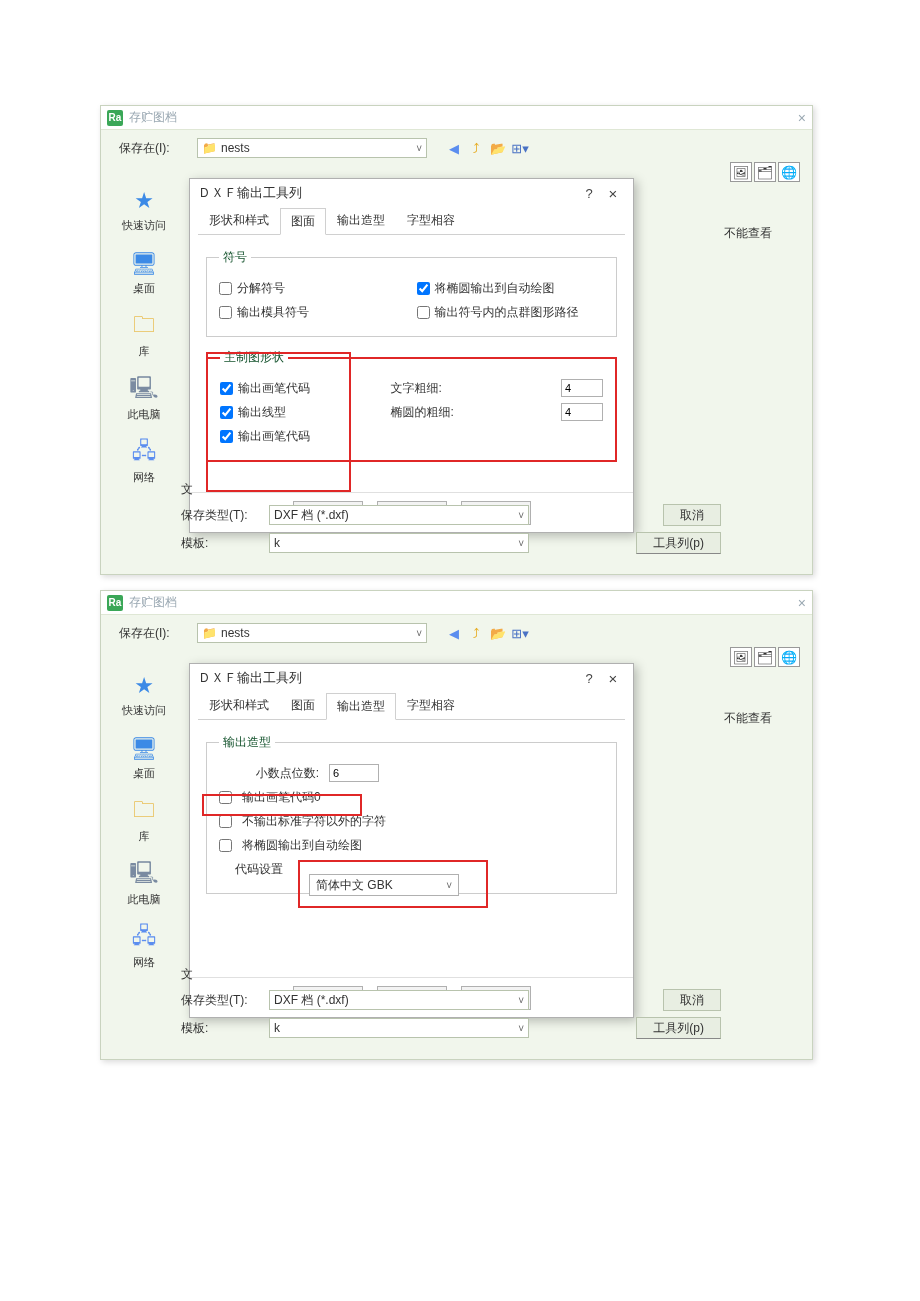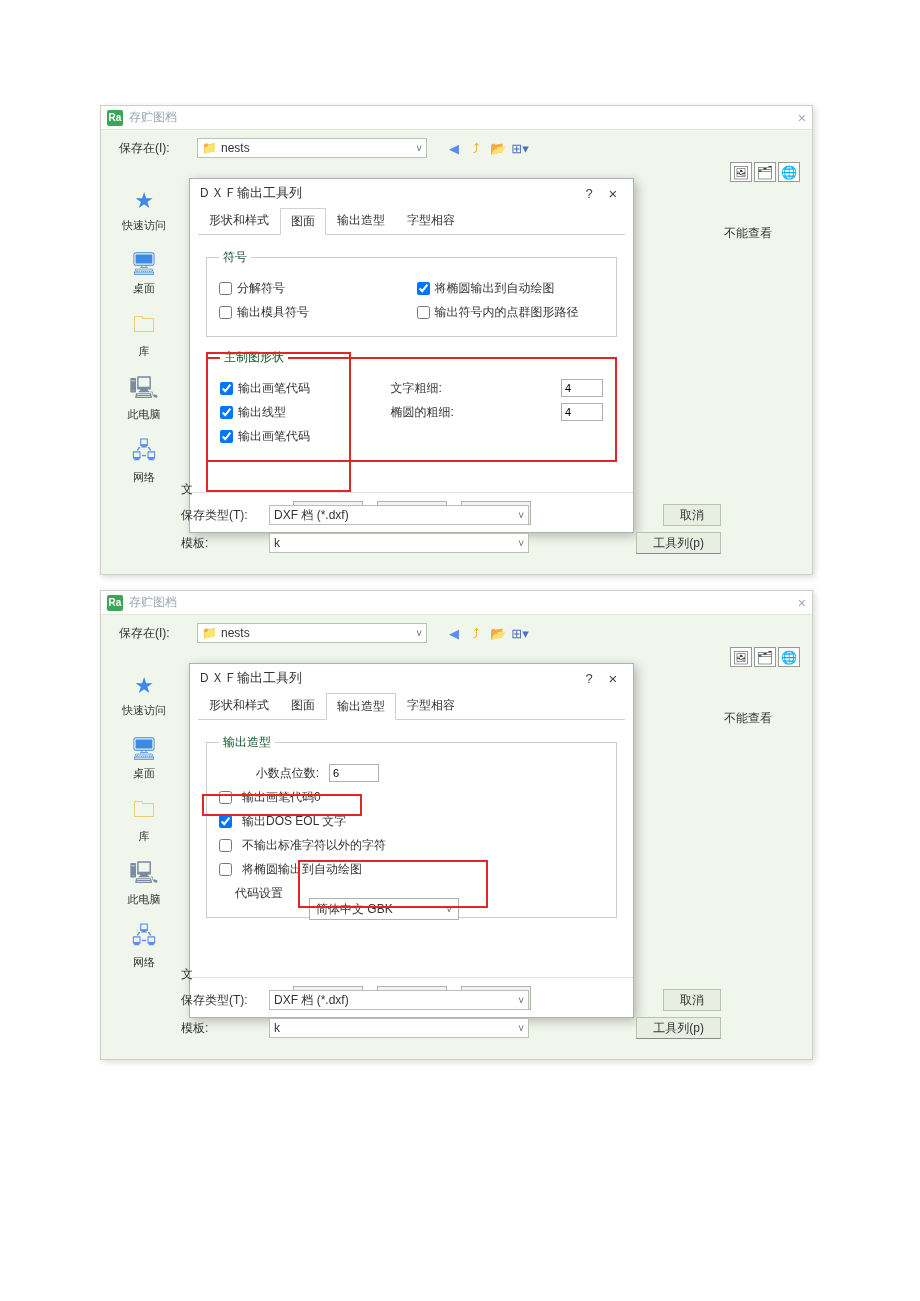--- a/index.html
+++ b/index.html
@@ -318,24 +318,20 @@
             <legend>输出造型</legend>
             <div class="grp-row">
               <span style="width:100px;text-align:right;">小数点位数:</span>
               <input class="tbox" style="width: 50px;" value="6">
             </div>
             <div class="grp-row">
                 <input type="checkbox" style="">
                 <span>输出画笔代码0</span>
               </div>
             <div class="grp-row">
-                <input type="checkbox" checked="" style="">
-                <span>输出DOS EOL 文字</span>
-              </div>
-            <div class="grp-row">
                 <input type="checkbox" style="">
                 <span>不输出标准字符以外的字符</span>
               </div>
             <div class="grp-row">
                 <input type="checkbox" style="">
                 <span>将椭圆输出到自动绘图</span>
               </div>
             <div class="grp-row">
               <span style="width:80px;text-align:center;">代码设置</span>
               <div class="sel">

